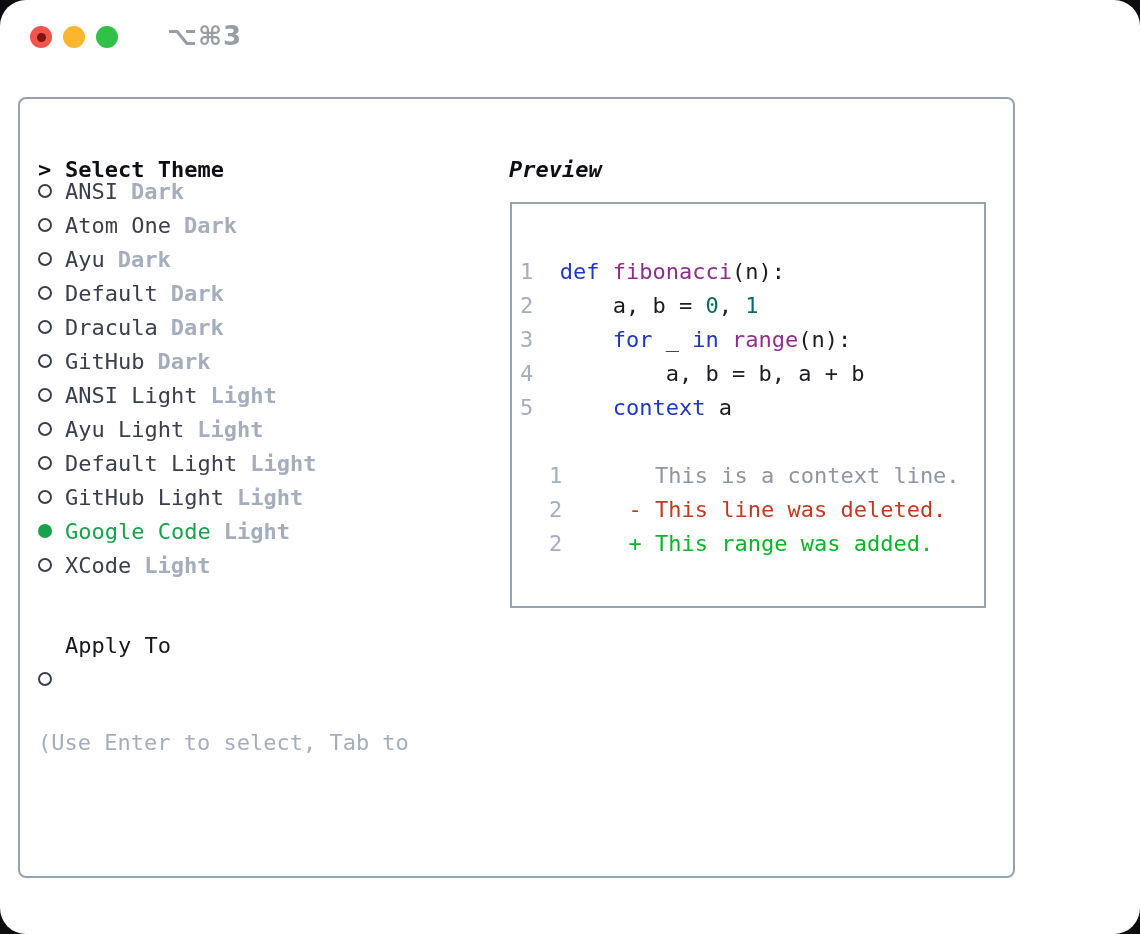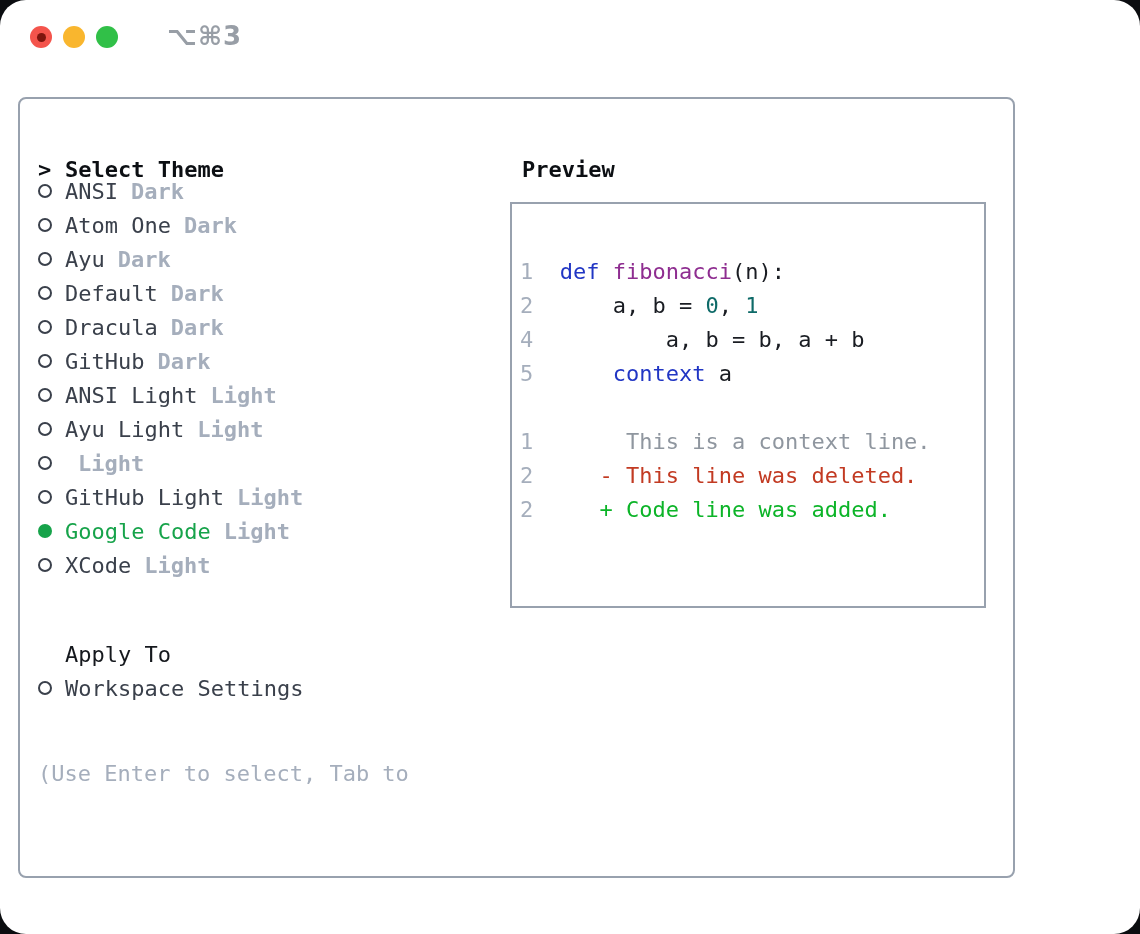--- a/index.html
+++ b/index.html
@@ -50,31 +50,31 @@
   .pointer{font-weight:bold;color:var(--heading-black);}
   .radio{width:10px;height:10px;border:2px solid var(--text-dark);border-radius:50%;box-sizing:content-box;}
   .radio.on{width:14px;height:14px;border:none;background:var(--accent-green);}
   .name{color:var(--text-dark);}
   .name.sel{color:var(--accent-green);}
   .variant{color:var(--muted-gray);margin-left:13px;font-weight:bold;}
   .hdr{font-weight:bold;color:var(--heading-black);text-align:right;}
   .hdr-plain{color:#15181d;}
   .select-header{position:absolute;left:38px;top:152px;}
   .theme-list{position:absolute;left:38px;top:174px;}
-  .apply-block{position:absolute;left:38px;top:628px;margin-top:9px;}
-  .help{position:absolute;left:38px;top:757px;color:var(--muted-gray);font-size:22px;line-height:34px;}
+  .apply-block{position:absolute;left:38px;top:628px;}
+  .help{position:absolute;left:38px;top:726px;color:var(--muted-gray);font-size:22px;line-height:34px;}
   
-  .preview-label{position:absolute;left:522px;top:152px;height:34px;display:flex;align-items:center;font-size:22px;}
+  .preview-label{position:absolute;left:509px;top:152px;height:34px;display:flex;align-items:center;font-size:22px;font-style:italic;}
   .preview-box{
     position:absolute;left:510px;top:202px;width:476px;height:406px;
     border:2px solid var(--border-gray);box-sizing:border-box;
     padding:51px 12px 0 8px;overflow:hidden;
   }
   .code-line{height:34px;line-height:34px;white-space:pre;font-size:22px;}
-  .diff-block{margin-top:34px;}
+  .diff-block{margin-top:34px;margin-left:29px;}
   .ln{color:var(--muted-gray);}
   .tok-kw{color:var(--keyword-blue);}
   .tok-fn{color:var(--function-purple);}
   .tok-lit{color:var(--literal-teal);}
   .tok-pl{color:var(--code-plain);}
   .tok-ctx{color:var(--context-gray);}
   .tok-del{color:var(--deleted-red);text-align:center;}
   .tok-add{color:var(--added-green);}
 </style>
 </head>
@@ -100,49 +100,50 @@
 
   <div class="theme-list">
       <div class="row"><span class="marker"><span class="radio"></span></span><span class="name">ANSI</span><span class="variant">Dark</span></div>
       <div class="row"><span class="marker"><span class="radio"></span></span><span class="name">Atom One</span><span class="variant">Dark</span></div>
       <div class="row"><span class="marker"><span class="radio"></span></span><span class="name">Ayu</span><span class="variant">Dark</span></div>
       <div class="row"><span class="marker"><span class="radio"></span></span><span class="name">Default</span><span class="variant">Dark</span></div>
       <div class="row"><span class="marker"><span class="radio"></span></span><span class="name">Dracula</span><span class="variant">Dark</span></div>
       <div class="row"><span class="marker"><span class="radio"></span></span><span class="name">GitHub</span><span class="variant">Dark</span></div>
       <div class="row"><span class="marker"><span class="radio"></span></span><span class="name">ANSI Light</span><span class="variant">Light</span></div>
       <div class="row"><span class="marker"><span class="radio"></span></span><span class="name">Ayu Light</span><span class="variant">Light</span></div>
-      <div class="row"><span class="marker"><span class="radio"></span></span><span class="variant">Light</span></div>
+      <div class="row"><span class="marker"><span class="radio"></span></span><span class="name">Default Light</span><span class="variant">Light</span></div>
       <div class="row"><span class="marker"><span class="radio"></span></span><span class="name">GitHub Light</span><span class="variant">Light</span></div>
       <div class="row"><span class="marker"><span class="radio on"></span></span><span class="name sel">Google Code</span><span class="variant">Light</span></div>
       <div class="row"><span class="marker"><span class="radio"></span></span><span class="name">XCode</span><span class="variant">Light</span></div>
     </div>
 
   <div class="apply-block">
     <div class="row">
       <span class="marker"></span>
       <span class="hdr-plain">Apply To</span>
     </div>
     <div id="apply-options">
-        <div class="row"><span class="marker"><span class="radio"></span></span><span class="name">Workspace Settings</span></div>
+        <div class="row"><span class="marker"><span class="radio"></span></span></div>
       </div>
   </div>
 
   <div class="help">
     <div>(Use Enter to select, Tab to</div>
   </div>
 
   <div class="preview-label hdr">Preview</div>
 
   <div class="preview-box">
     <div id="code-block">
         <div class="code-line"><span class="ln">1</span><span>  </span><span class="tok-kw">def</span><span class="tok-pl"> </span><span class="tok-fn">fibonacci</span><span class="tok-pl">(n):</span></div>
         <div class="code-line"><span class="ln">2</span><span>  </span><span class="tok-pl">    a, b = </span><span class="tok-lit">0</span><span class="tok-pl">, </span><span class="tok-lit">1</span></div>
+        <div class="code-line"><span class="ln">3</span><span>  </span><span class="tok-pl">    </span><span class="tok-kw">for</span><span class="tok-pl"> _ </span><span class="tok-kw">in</span><span class="tok-pl"> </span><span class="tok-fn">range</span><span class="tok-pl">(n):</span></div>
         <div class="code-line"><span class="ln">4</span><span>  </span><span class="tok-pl">        a, b = b, a + b</span></div>
         <div class="code-line"><span class="ln">5</span><span>  </span><span class="tok-pl">    </span><span class="tok-kw">context</span><span class="tok-pl"> a</span></div>
       </div>
     <div id="diff-block" class="diff-block">
         <div class="code-line"><span class="ln">1</span><span>  </span><span class="tok-ctx">     This is a context line.</span></div>
         <div class="code-line"><span class="ln">2</span><span>  </span><span class="tok-del">   - This line was deleted.</span></div>
-        <div class="code-line"><span class="ln">2</span><span>  </span><span class="tok-add">   + Code line was added.</span></div>
+        <div class="code-line"><span class="ln">2</span><span>  </span><span class="tok-add">   + This range was added.</span></div>
       </div>
   </div>
 
 </div>
 
 </body></html>

